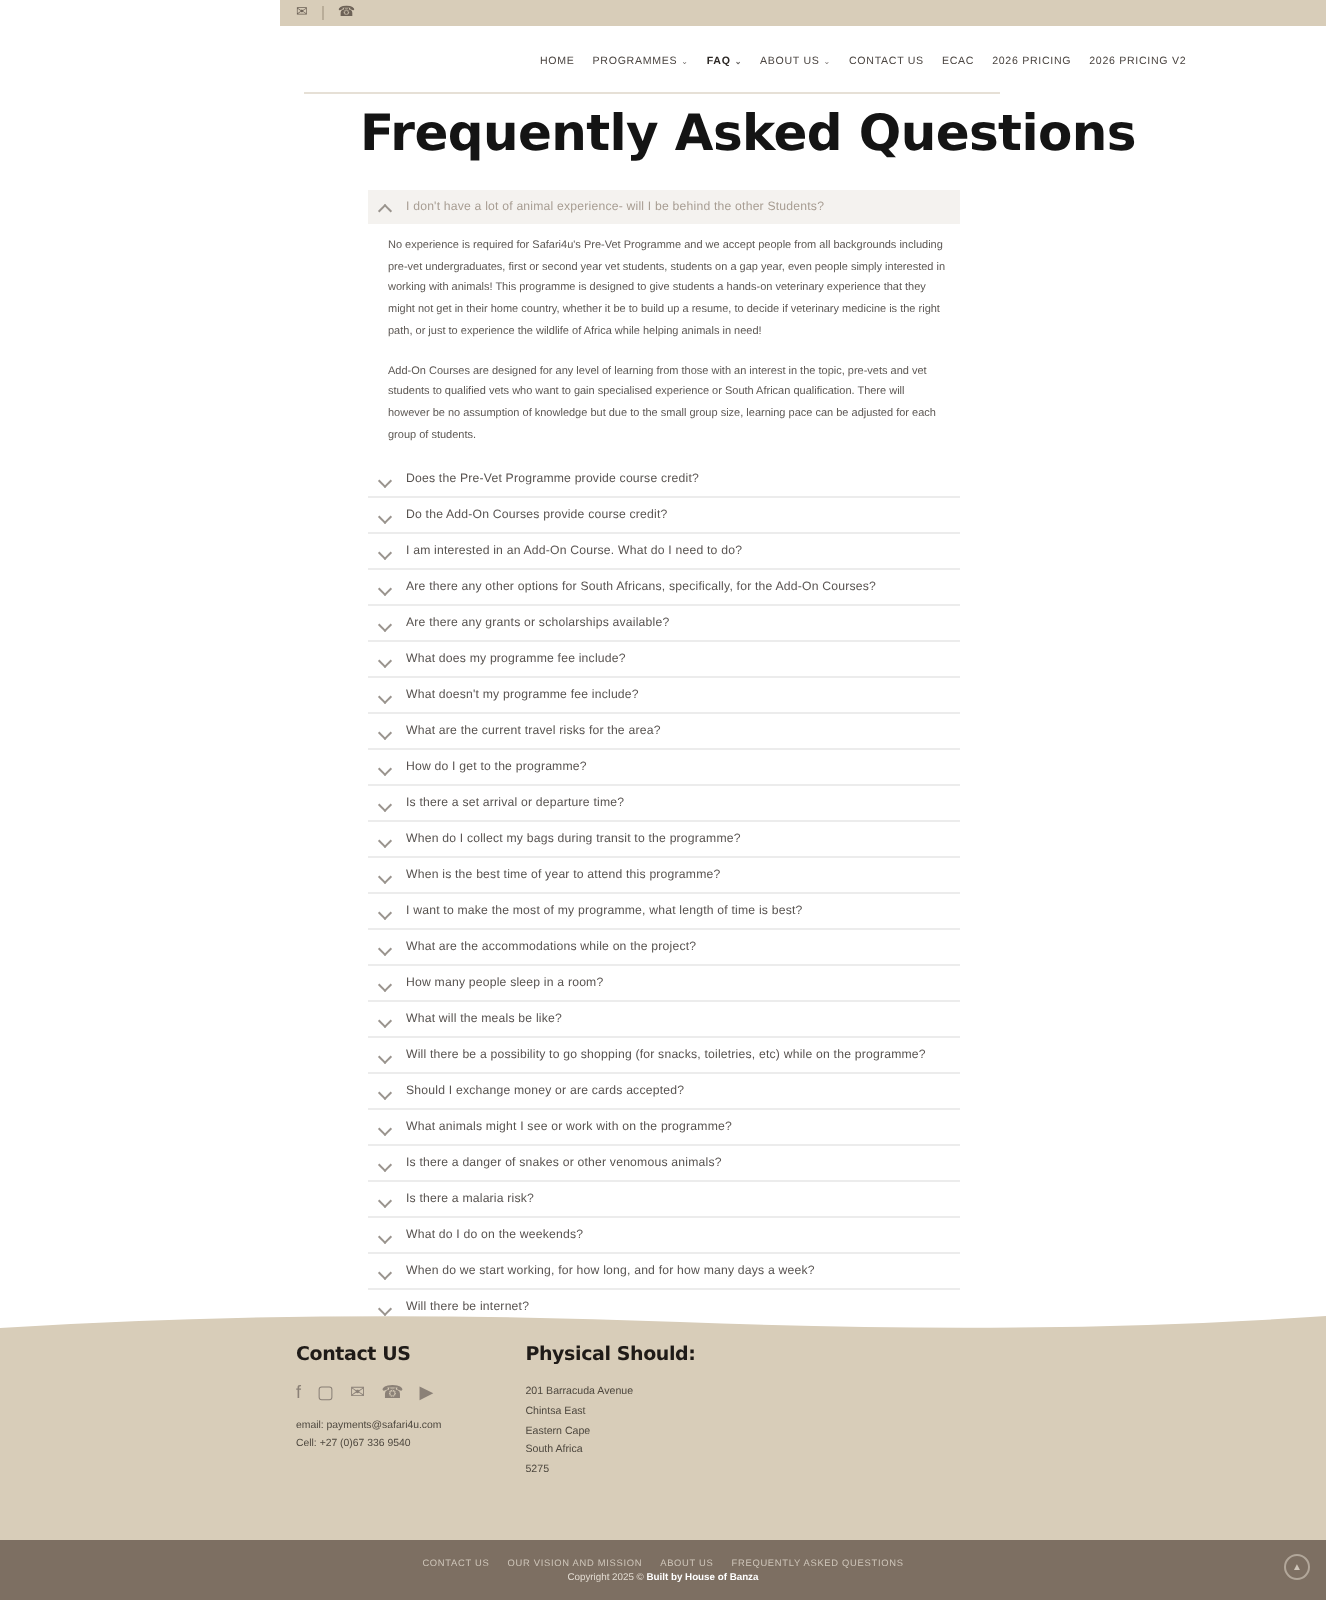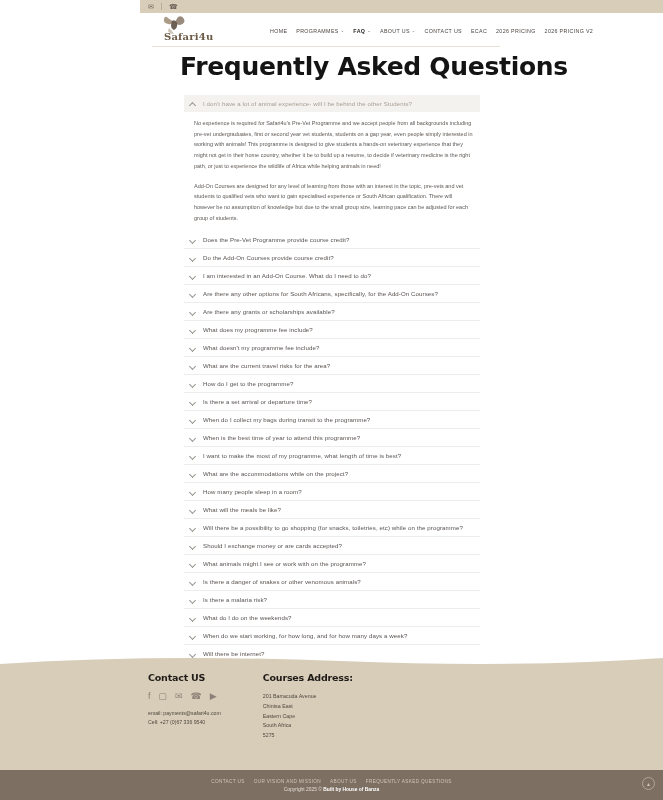--- a/index.html
+++ b/index.html
@@ -128,29 +128,20 @@
 
   <div class="leftgutter"></div>
 
   <div class="topbar">
     <span class="tbicon">✉</span>
     <span class="tbsep"></span>
     <span class="tbicon">☎</span>
   </div>
 
   <div class="header">
-    <div class="logo">
-      <svg class="emblem" viewBox="0 0 30 20">
-        <path d="M6 3 Q3 0 2 4 Q1 8 6 9 Q10 10 12 7 Z" fill="#9c8b76" opacity=".85"></path>
-        <path d="M16 2 Q20 0 22 4 Q24 8 18 10 Q14 10 13 7 Z" fill="#7e6e5c" opacity=".8"></path>
-        <path d="M10 6 Q13 4 15 8 Q16 13 12 15 Q9 14 9 10 Z" fill="#5e5044" opacity=".9"></path>
-        <path d="M7 13 Q10 16 12 19 Q8 19 6 16 Z" fill="#b4a68f" opacity=".7"></path>
-      </svg>
-      <div class="brand">Safari4u</div>
-    </div>
     <div class="nav" id="nav">
         <div class="nitem">
           <span>HOME</span>
         </div>
         <div class="nitem">
           <span>PROGRAMMES</span>
           <span class="caret">⌄</span>
         </div>
         <div class="nitem active">
           <span>FAQ</span>
@@ -369,21 +360,21 @@
             <span class="sicon">▢</span>
             <span class="sicon">✉</span>
             <span class="sicon">☎</span>
             <span class="sicon">▶</span>
           </div>
         <div class="fline">email: payments@safari4u.com</div>
         <div class="fline">Cell: +27 (0)67 336 9540</div>
       </div>
 
       <div>
-        <div class="fcol-title">Courses Address:</div>
+        <div class="fcol-title">Physical Should:</div>
         <div class="addr" id="addr">
             <div>201 Barracuda Avenue</div>
             <div>Chintsa East</div>
             <div>Eastern Cape</div>
             <div>South Africa</div>
             <div>5275</div>
           </div>
       </div>
     </div>
   </div>

